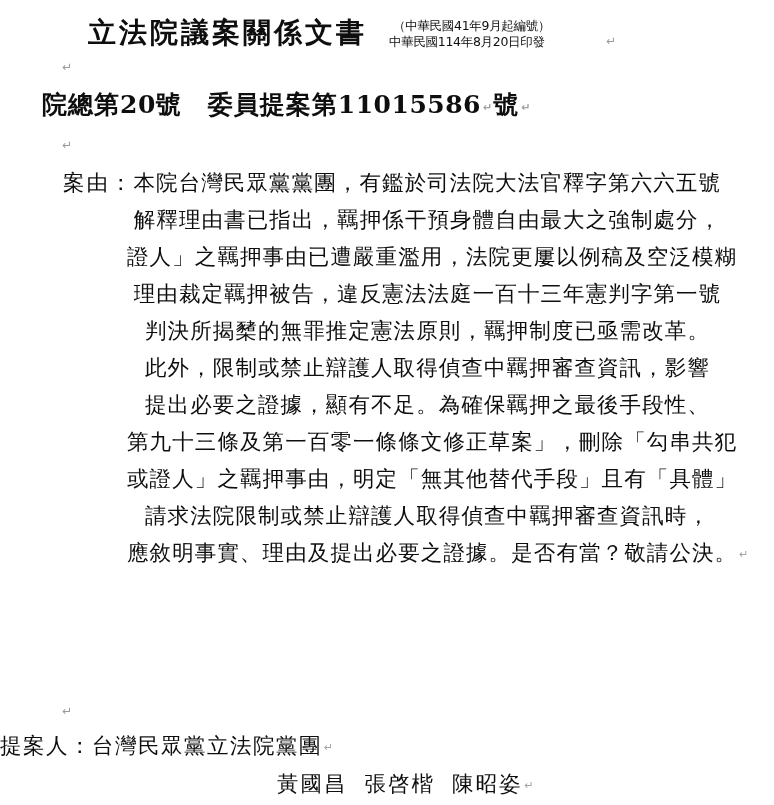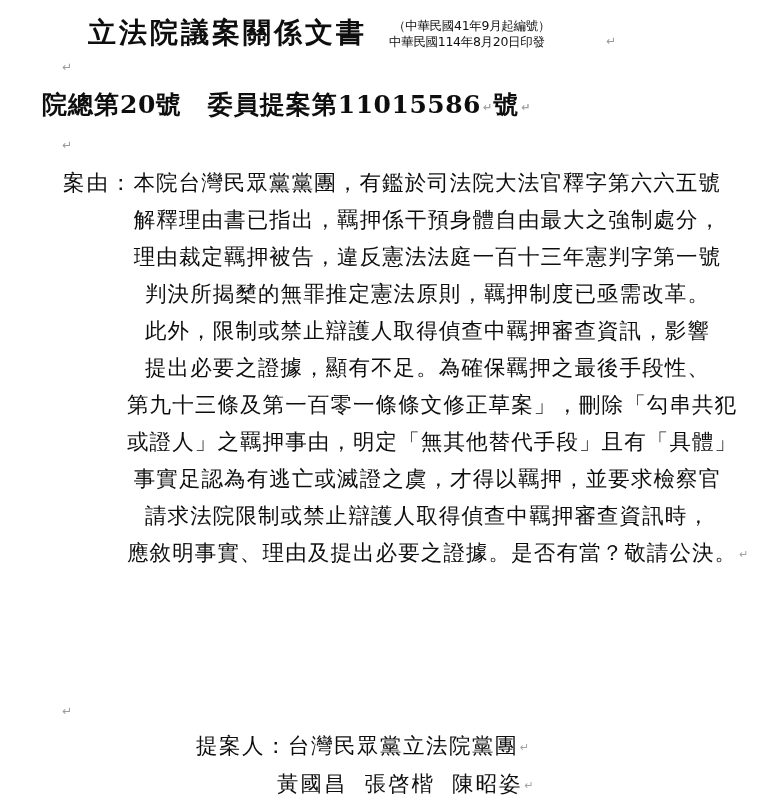--- a/index.html
+++ b/index.html
@@ -111,21 +111,21 @@
     left: 0;
     top: 728px;
     width: 774px;
   }
   .sign-line {
     font-size: 21.5px;
     line-height: 36px;
     letter-spacing: 1.5px;
     white-space: nowrap;
   }
-  .sign-proposer { padding-left: 196px; }
+  .sign-proposer { }
   .sign-names { padding-left: 277px; letter-spacing: 2px; }
   .sign-names .name-gap { display: inline-block; width: 17px; }
 </style>
 </head>
 <body>
 
 <div class="page">
 
   <div class="header">
     <div class="doc-title">立法院議案關係文書</div>
@@ -149,39 +149,39 @@
   <div class="body-block">
 
     <div class="body-line">
       <span class="label-casereason">案由：</span><span>本院台灣民眾黨黨團，有鑑於司法院大法官釋字第六六五號</span>
     </div>
 
     <div class="body-line indent">
       <span>解釋理由書已指出，羈押係干預身體自由最大之強制處分，</span>
     </div>
     <div class="body-line indent">
+      <span>證人」之羈押事由已遭嚴重濫用，法院更屢以例稿及空泛模糊</span>
+    </div>
+    <div class="body-line indent">
       <span>理由裁定羈押被告，違反憲法法庭一百十三年憲判字第一號</span>
     </div>
     <div class="body-line indent">
       <span>判決所揭櫫的無罪推定憲法原則，羈押制度已亟需改革。</span>
     </div>
     <div class="body-line indent">
       <span>此外，限制或禁止辯護人取得偵查中羈押審查資訊，影響</span>
     </div>
     <div class="body-line indent">
       <span>提出必要之證據，顯有不足。為確保羈押之最後手段性、</span>
     </div>
     <div class="body-line indent">
       <span>第九十三條及第一百零一條條文修正草案」，刪除「勾串共犯</span>
     </div>
     <div class="body-line indent">
       <span>或證人」之羈押事由，明定「無其他替代手段」且有「具體」</span>
-    </div>
-    <div class="body-line indent">
-      <span>事實足認為有逃亡或滅證之虞，才得以羈押，並要求檢察官</span>
     </div>
     <div class="body-line indent">
       <span>請求法院限制或禁止辯護人取得偵查中羈押審查資訊時，</span>
     </div>
     <div class="body-line indent">
       <span>應敘明事實、理由及提出必要之證據。是否有當？敬請公決。</span><span class="pilcrow-inline">↵</span>
     </div>
 
   </div>
 

